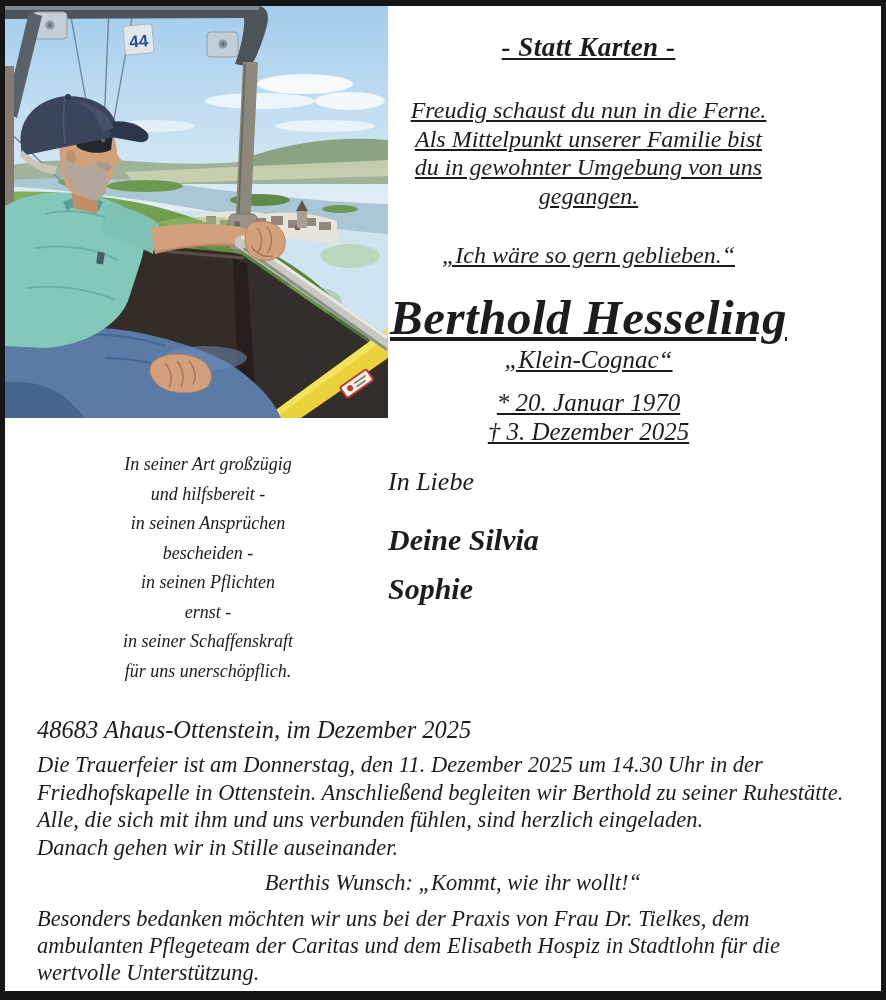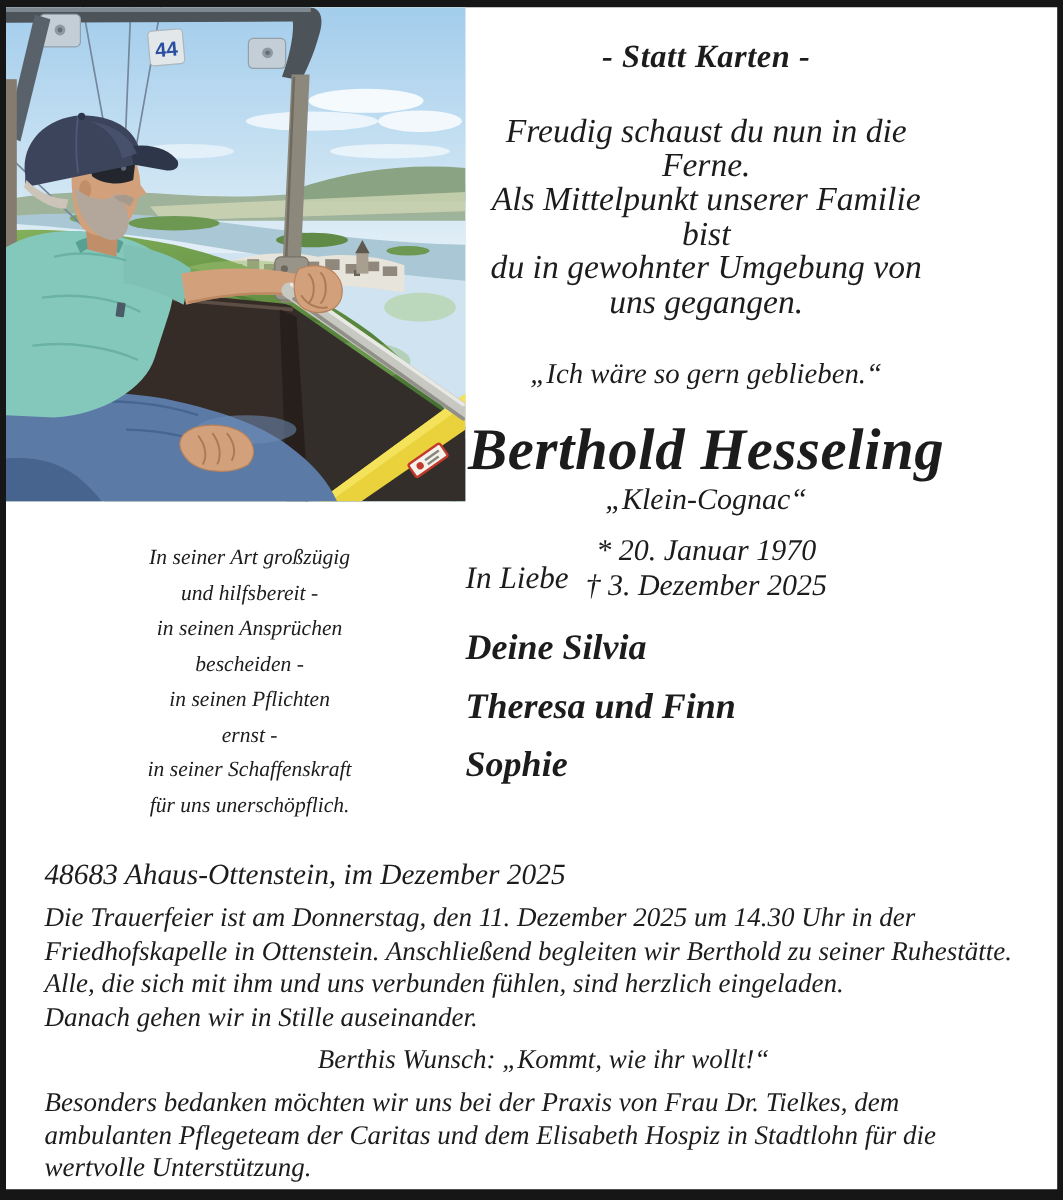--- a/index.html
+++ b/index.html
@@ -16,24 +16,24 @@
     color:#1c1c1c;
   }
   .photo-wrap {
     position:absolute; left:0; top:0; width:383px; height:412px;
     overflow:hidden; background:#cfe3f0;
   }
   .photo-wrap svg { display:block; width:383px; height:412px; }
 
   .col-right {
     position:absolute; left:383px; top:0; width:401px;
-    text-align:center; font-style:italic;
+    text-align:center; font-style:italic;text-decoration:underline;
   }
   .statt { margin-top:26px; font-size:27px; font-weight:bold; letter-spacing:.5px; }
-  .poem  { margin-top:33px; font-size:28px; line-height:28.5px; }
+  .poem  { margin-top:33px; font-size:24px; line-height:28.5px; }
   .quote { margin-top:32px; font-size:24px; }
   .name  { margin-top:20px; font-size:49px; font-weight:bold; letter-spacing:.5px; }
   .nickname { margin-top:0; font-size:25px; }
   .dates { margin-top:14px; font-size:25px; line-height:29px; }
 
   .tribute {
     position:absolute; left:22px; top:444px; width:362px;
     text-align:center; font-style:italic;
     font-size:18px; line-height:29.5px;
   }
@@ -275,21 +275,20 @@
     <div>bescheiden -</div>
     <div>in seinen Pflichten</div>
     <div>ernst -</div>
     <div>in seiner Schaffenskraft</div>
     <div>für uns unerschöpflich.</div>
   </div>
 
   <div class="farewell">
     <div class="intro">In Liebe</div>
     <div class="fname first">Deine Silvia</div>
-    <div class="fname">Theresa und Finn</div>
     <div class="fname">Sophie</div>
   </div>
 
   <div class="details">
     <div class="location">48683 Ahaus-Ottenstein, im Dezember 2025</div>
     <div class="funeral">
       <div>Die Trauerfeier ist am Donnerstag, den 11. Dezember 2025 um 14.30 Uhr in der</div>
       <div>Friedhofskapelle in Ottenstein. Anschließend begleiten wir Berthold zu seiner Ruhestätte.</div>
       <div>Alle, die sich mit ihm und uns verbunden fühlen, sind herzlich eingeladen.</div>
       <div>Danach gehen wir in Stille auseinander.</div>

